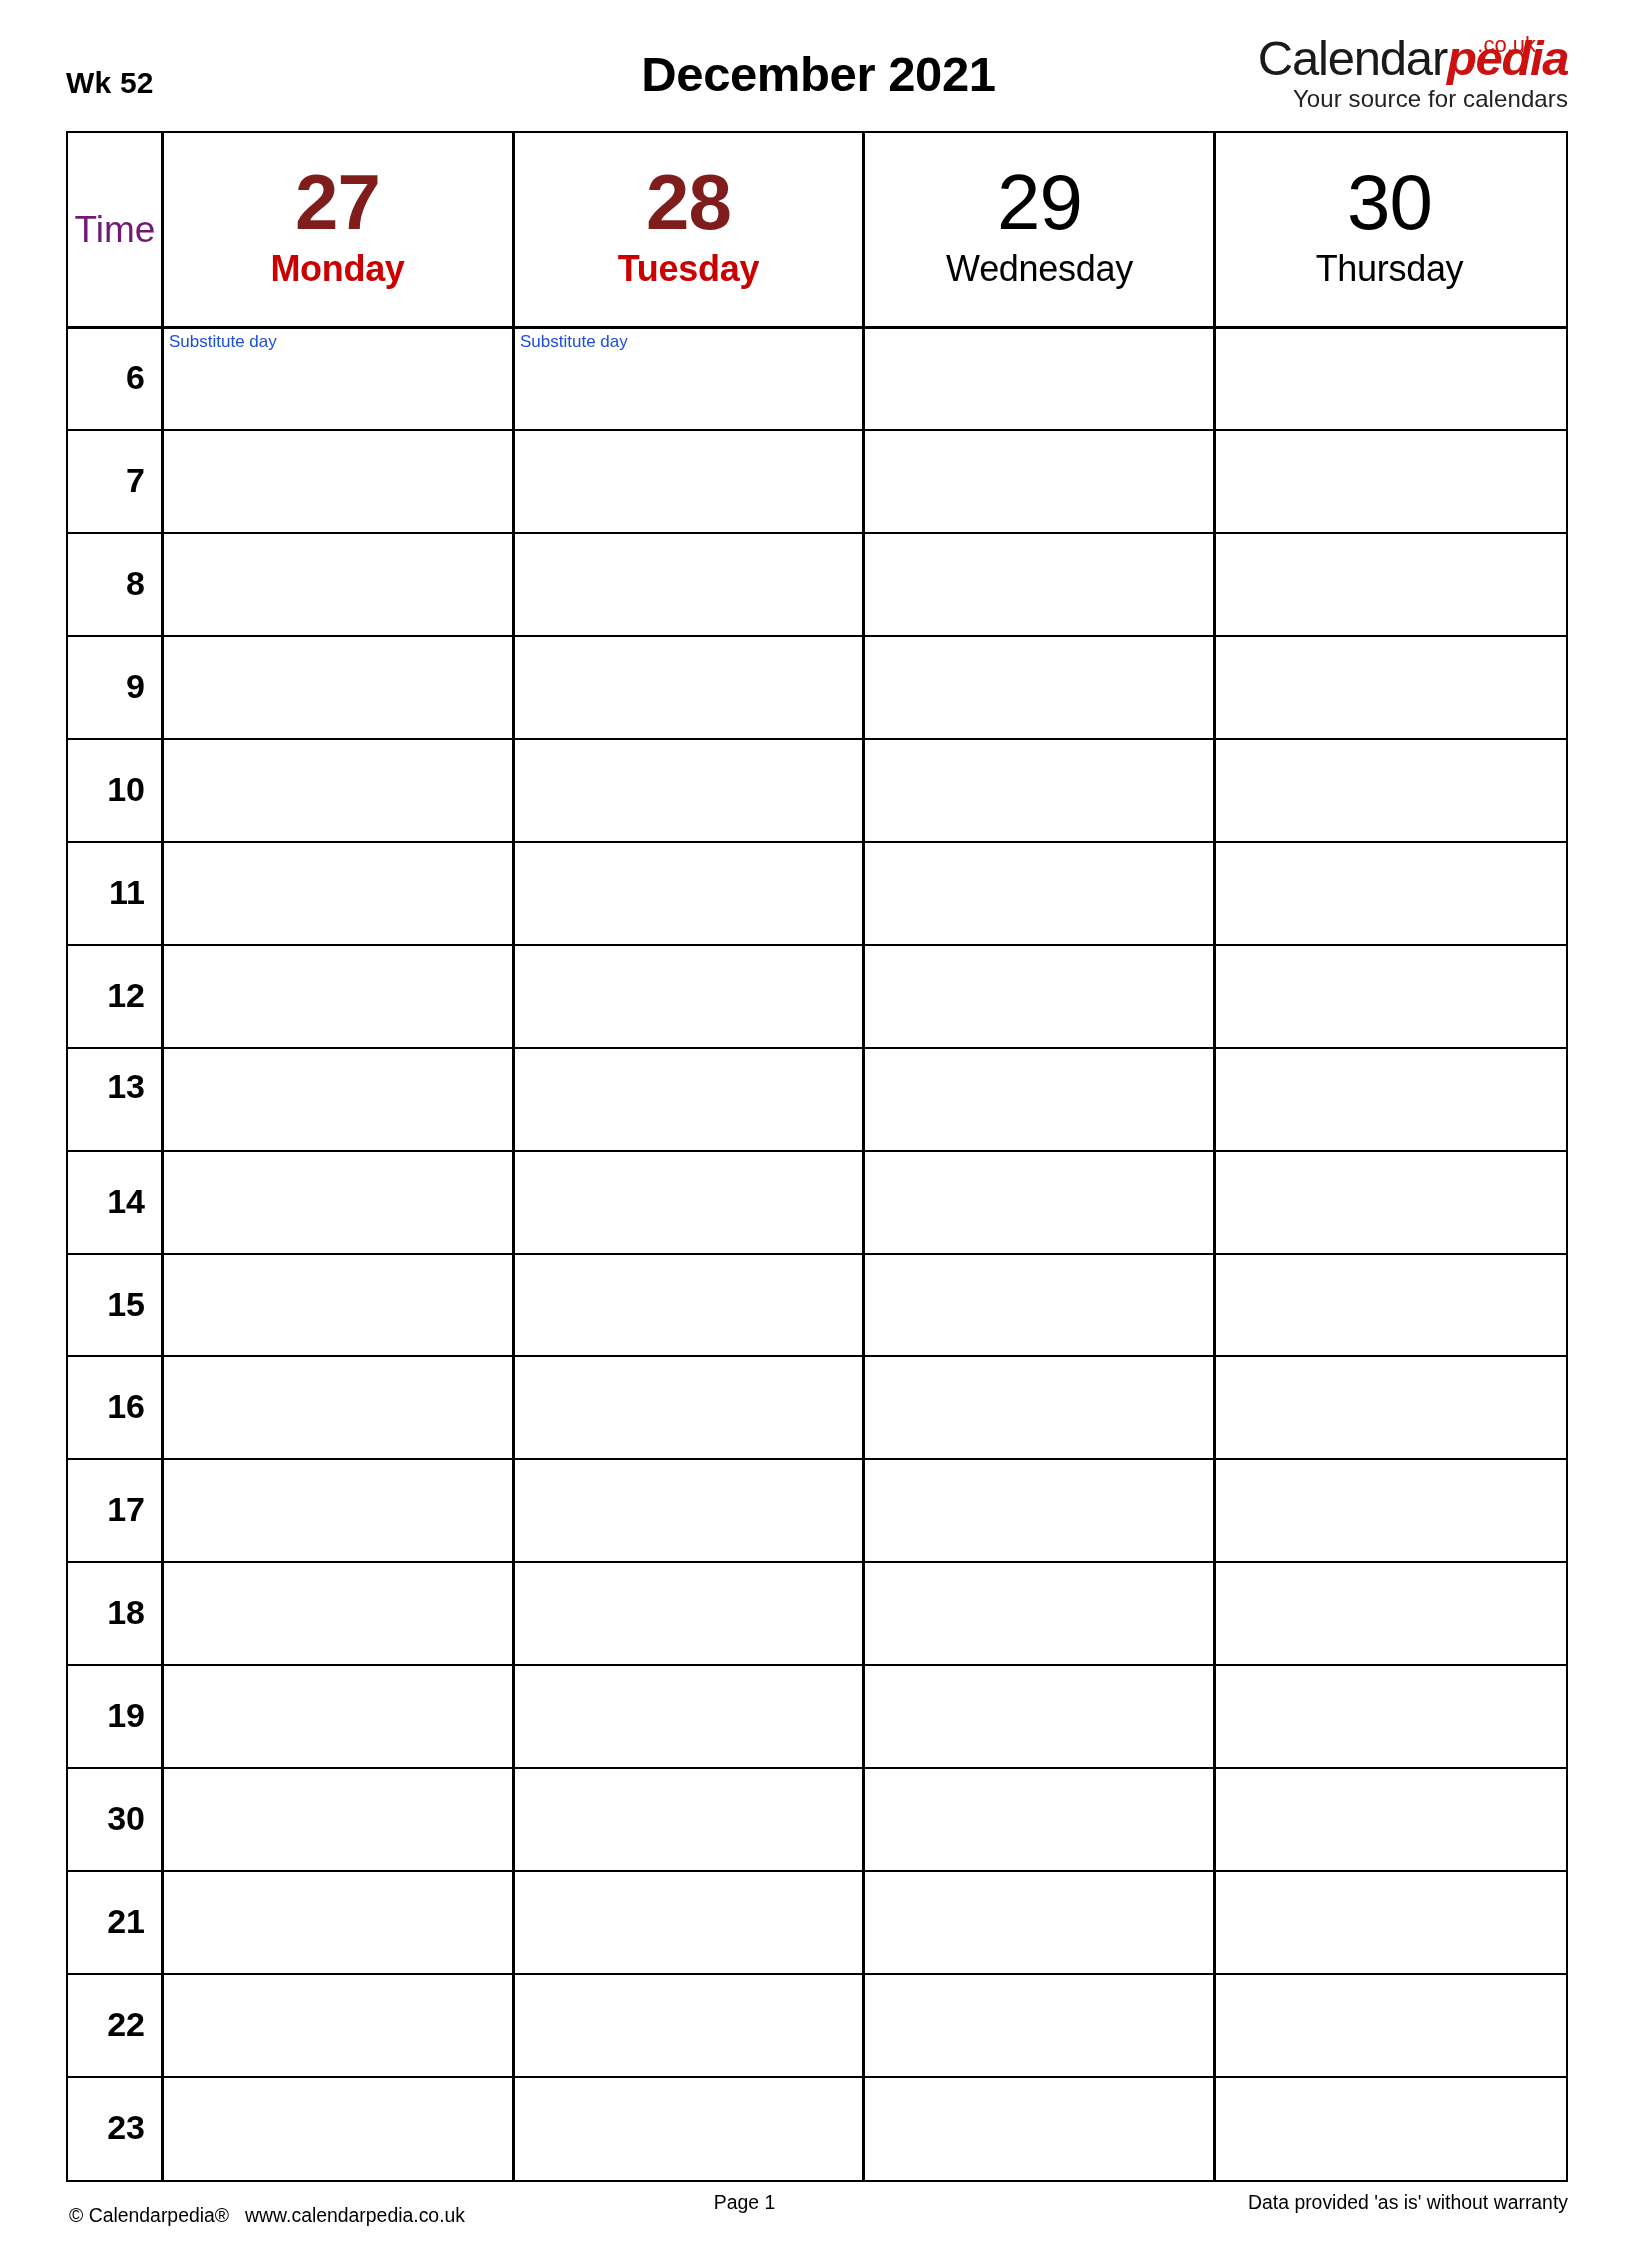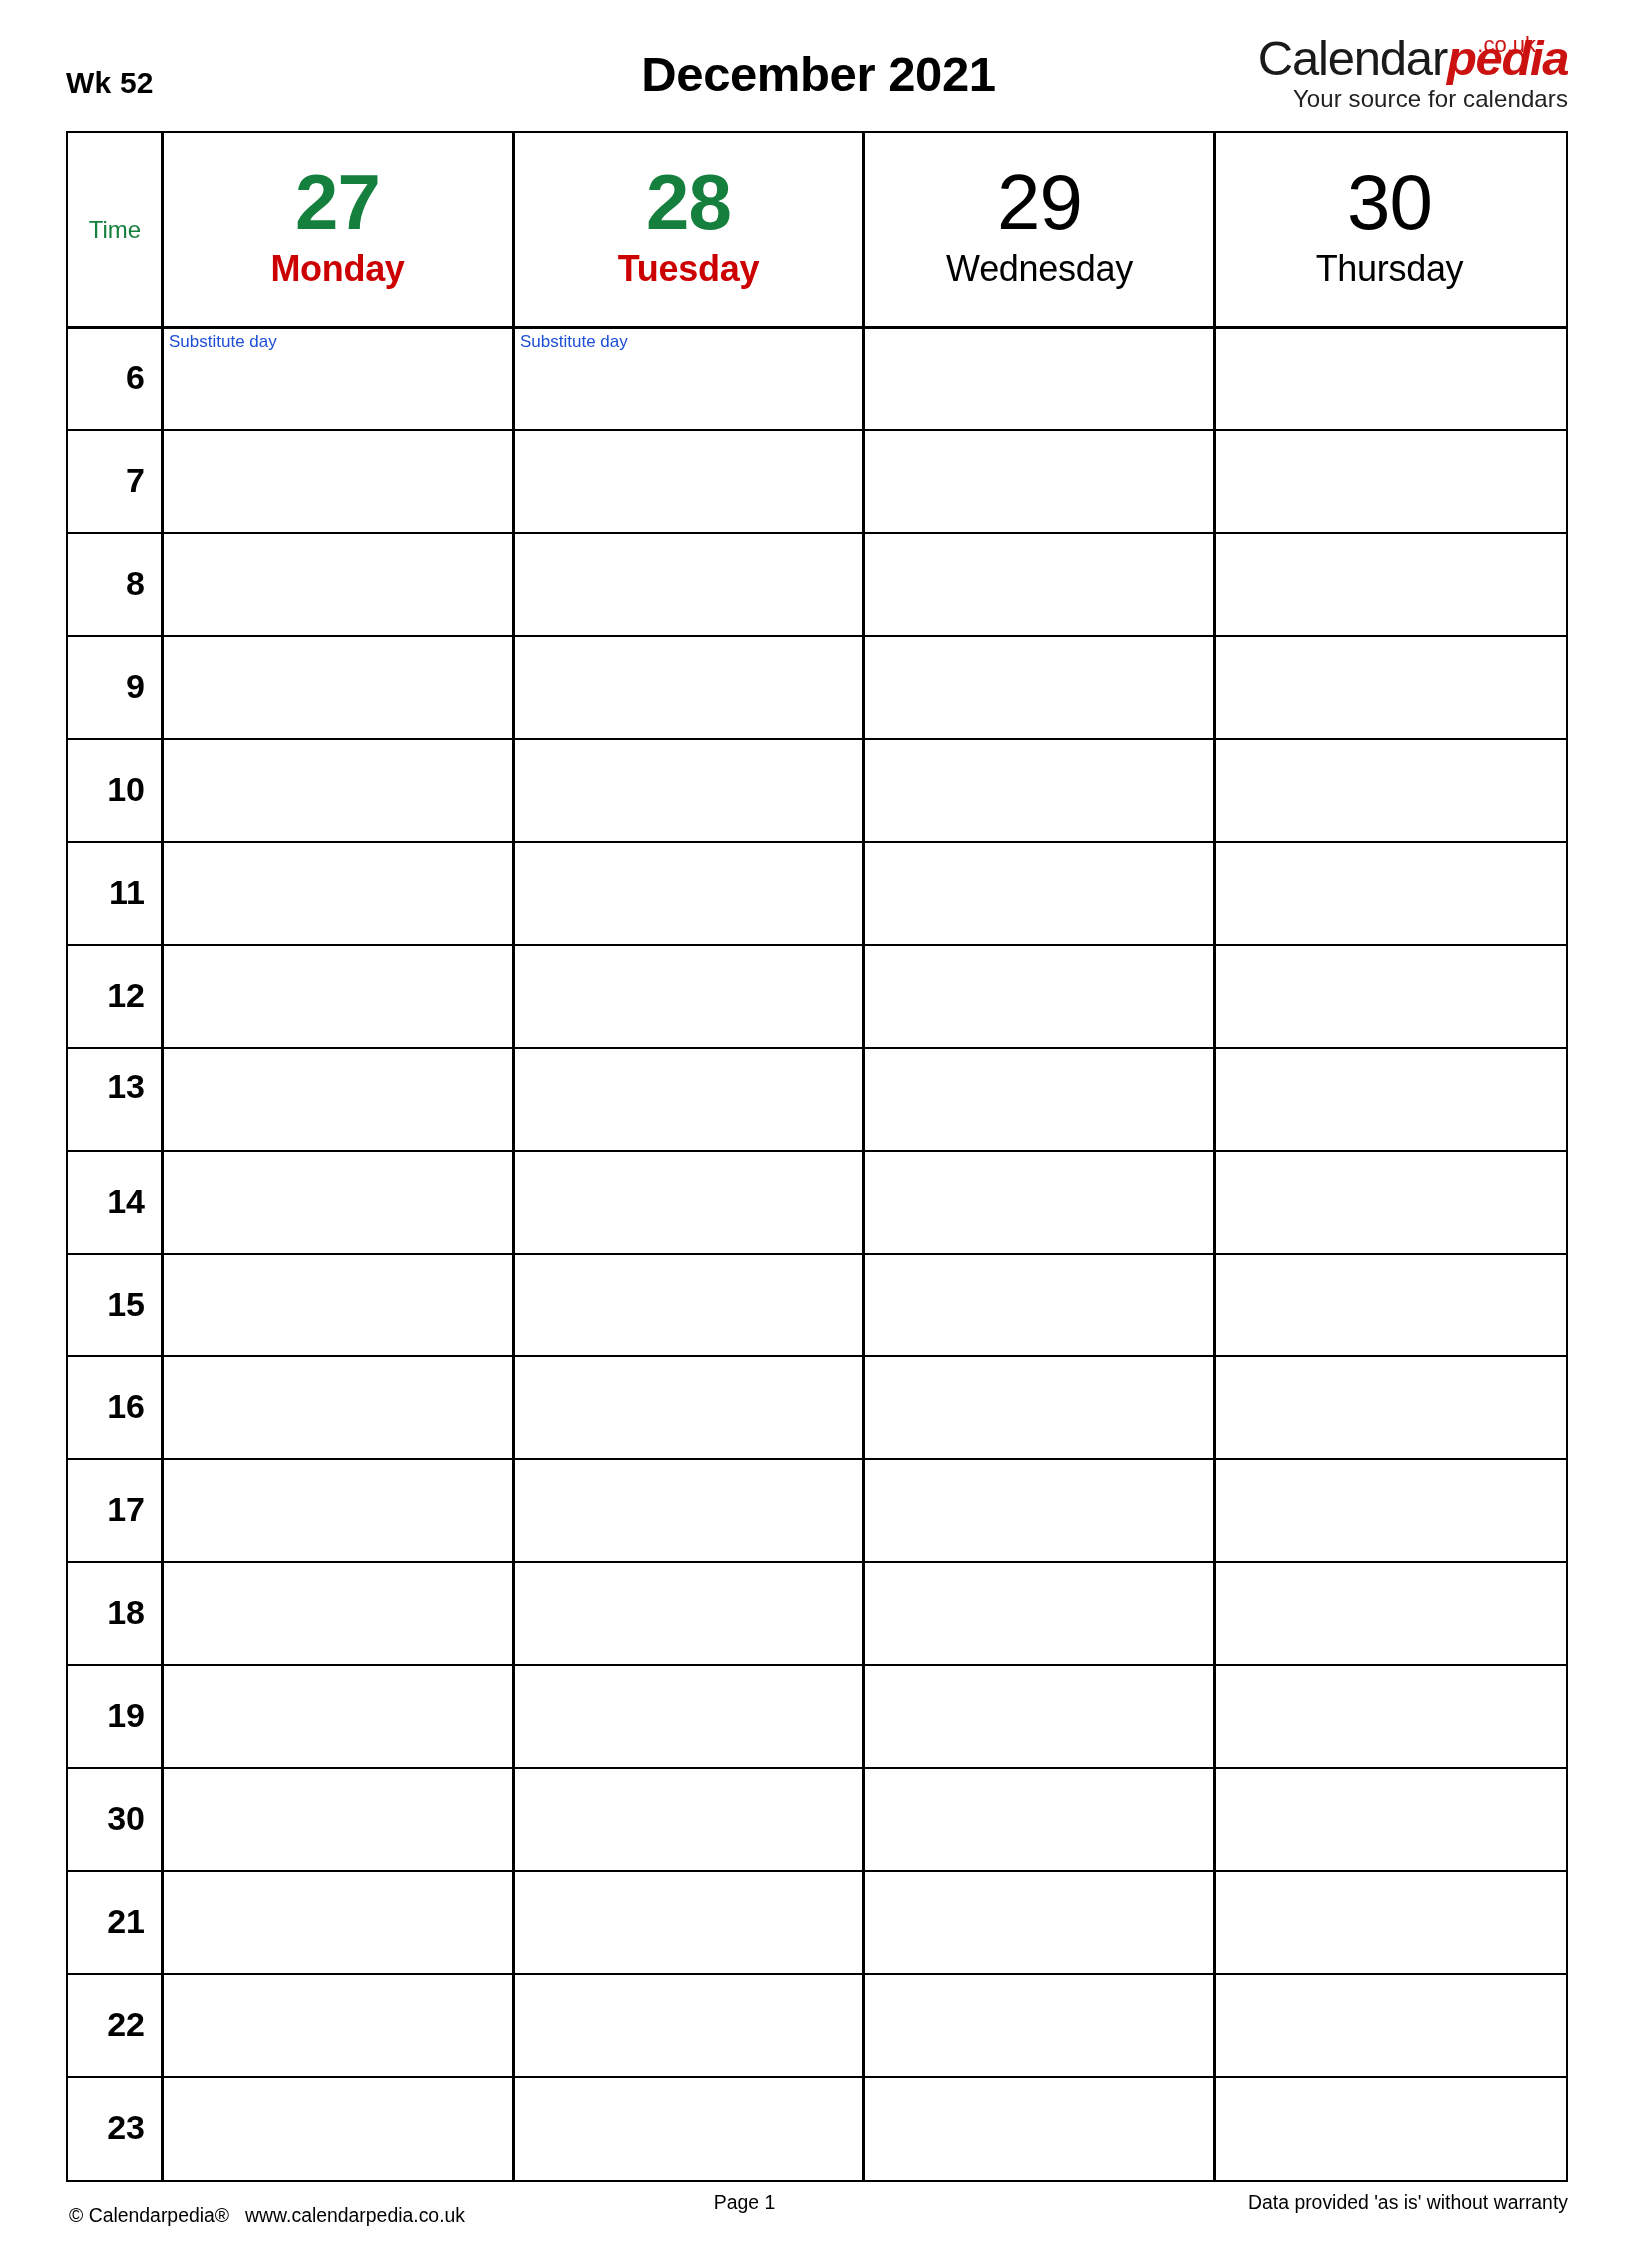--- a/index.html
+++ b/index.html
@@ -120,39 +120,39 @@
     height:193px;
     display:flex;
     flex-direction:column;
     align-items:center;
     justify-content:flex-start;
   }
   .hdr-time {
     display:flex;
     align-items:center;
     justify-content:center;
-    font-size:24px;
-    font-weight:400;
-    color:#15803d;
+    font-size:37px;
+    font-weight:400;
+    color:#701a75;
   }
   .daynum {
     font-size:78px;
     line-height:85px;
     font-weight:400;
     letter-spacing:-0.9px;
     margin-top:26.5px;
   }
   .dayname {
     font-size:36px;
     line-height:42px;
     font-weight:400;
     letter-spacing:-0.3px;
     margin-top:3.5px;
   }
-  .hdr.weekend .daynum { color:#15803d; font-weight:bold; }
+  .hdr.weekend .daynum { color:#7f1d1d; font-weight:bold; }
   .hdr.weekend .dayname { color:#cc0000; font-weight:bold; }
   .hdr.normal .daynum { color:#000000; }
   .hdr.normal .dayname { color:#000000; }
 
   
   .timelabel {
     position:absolute;
     left:0;
     width:94px;
     padding-right:17px;

